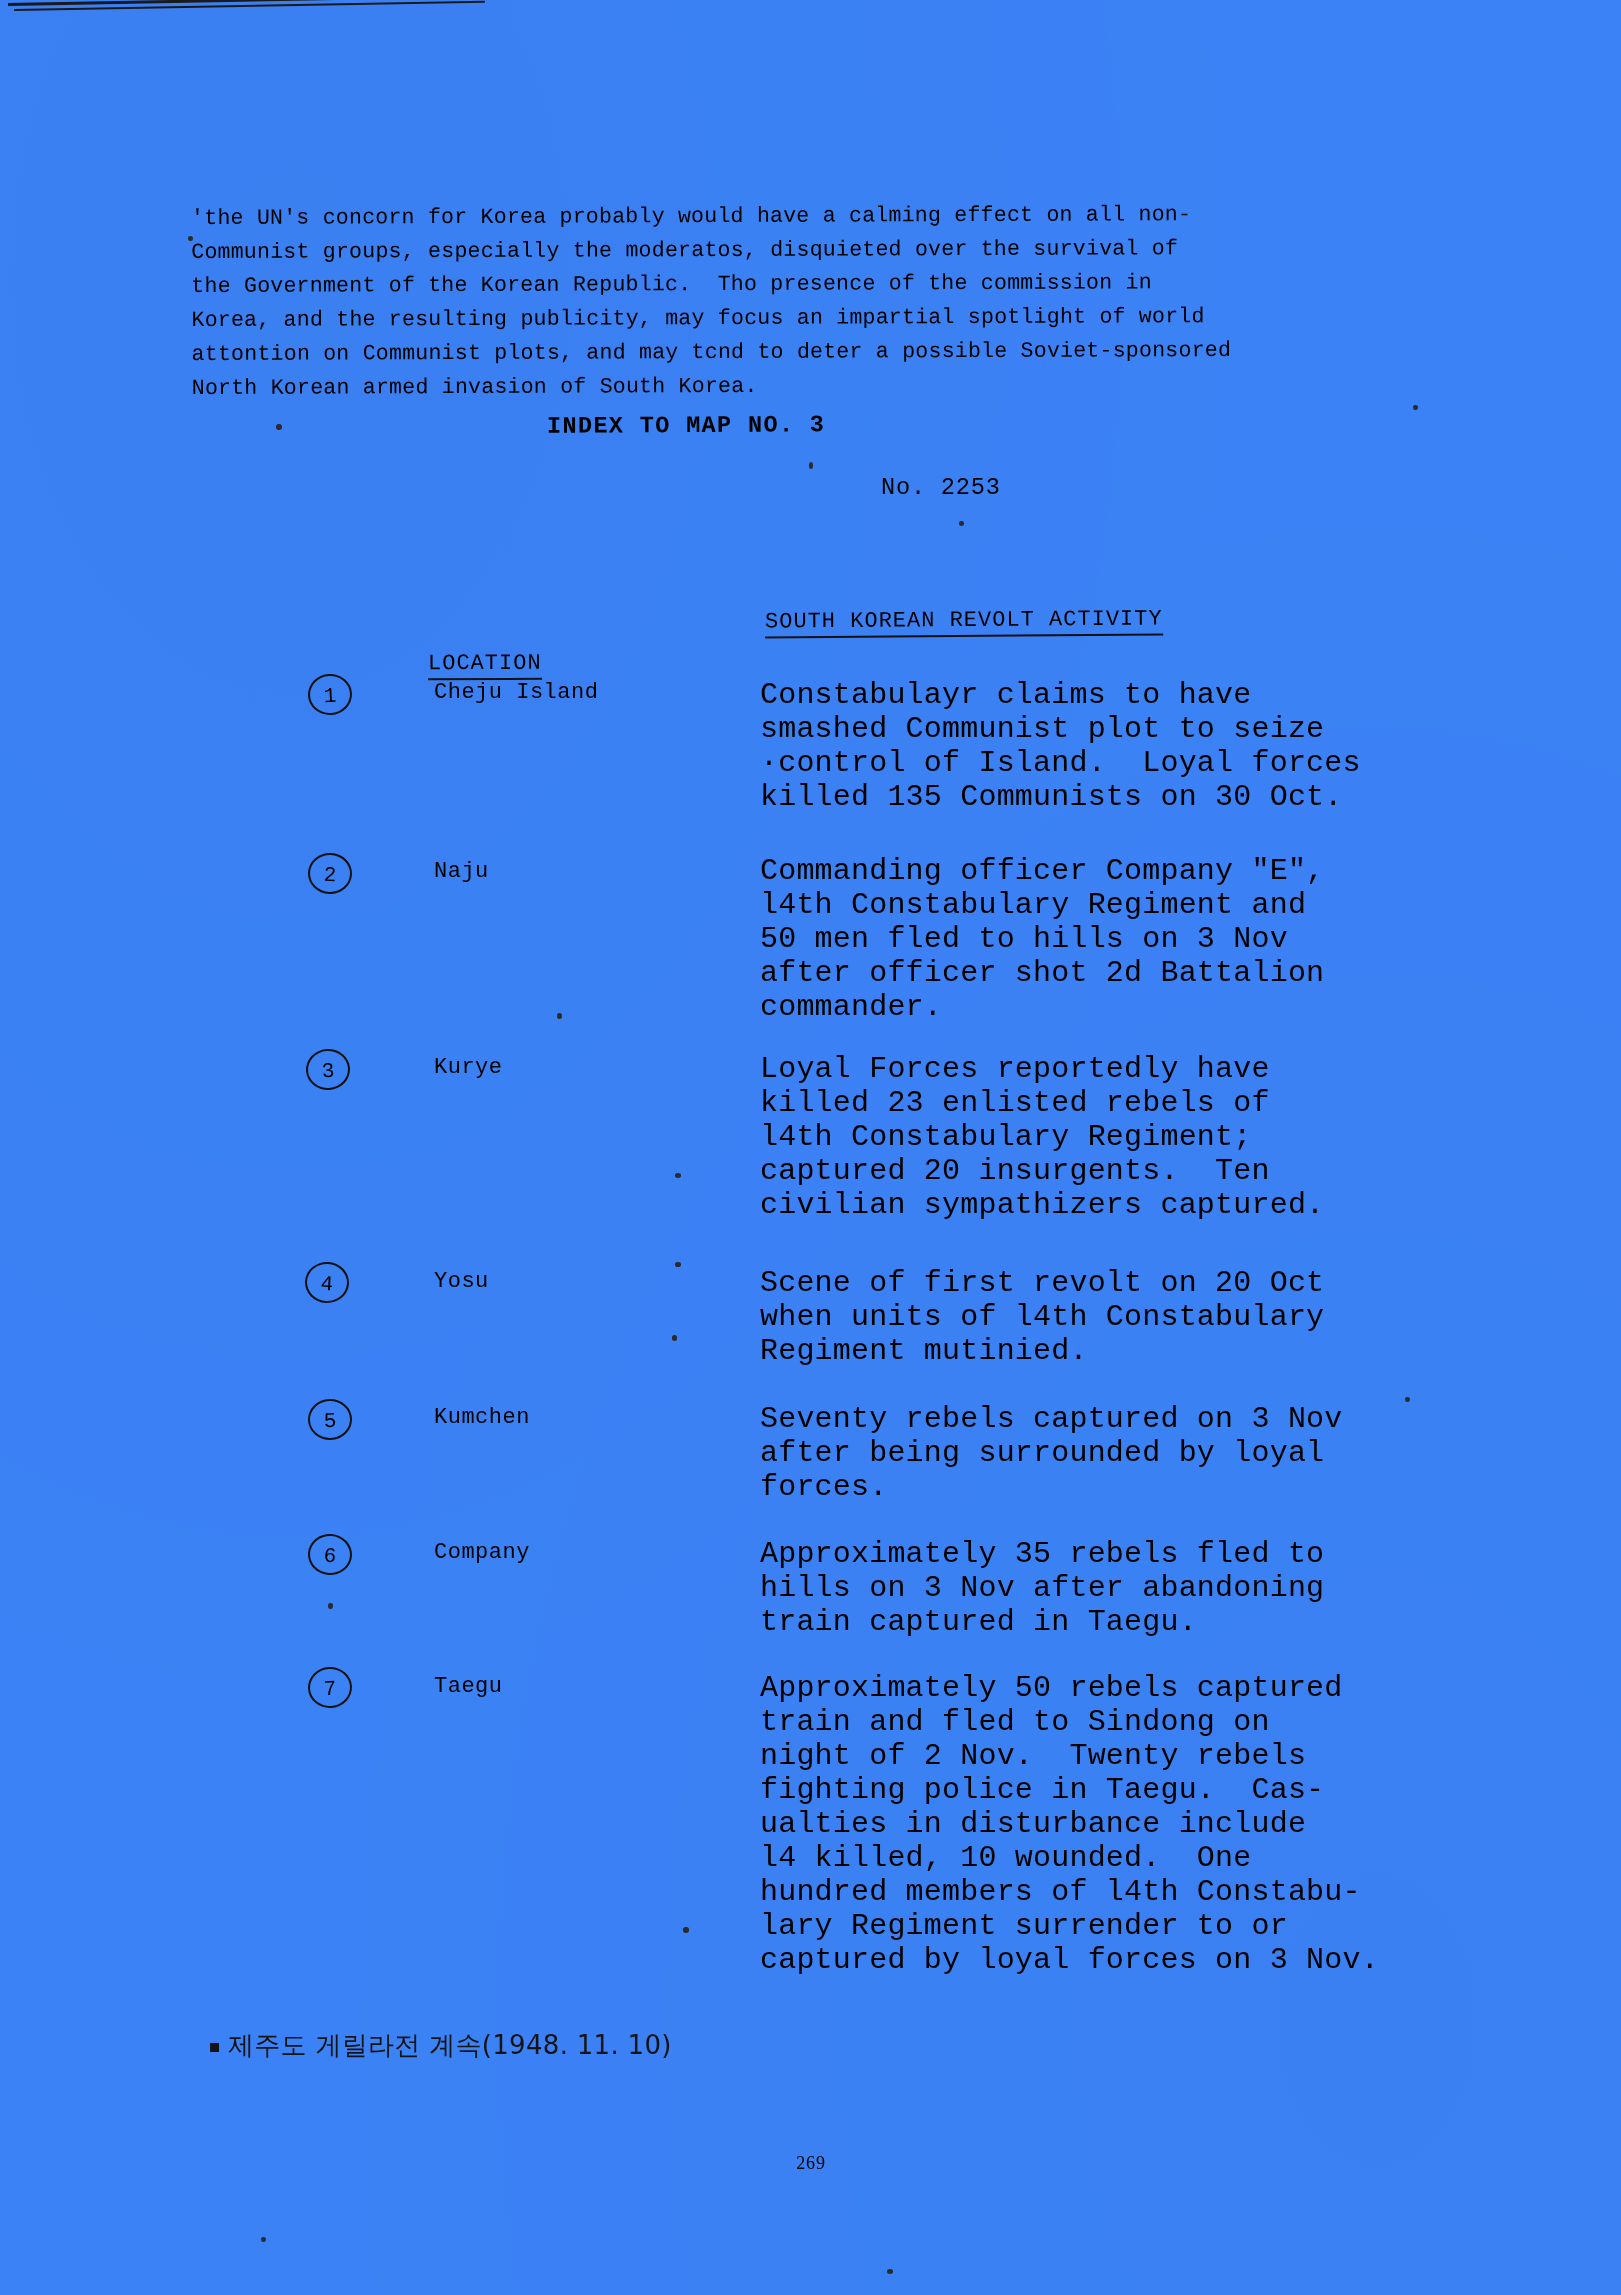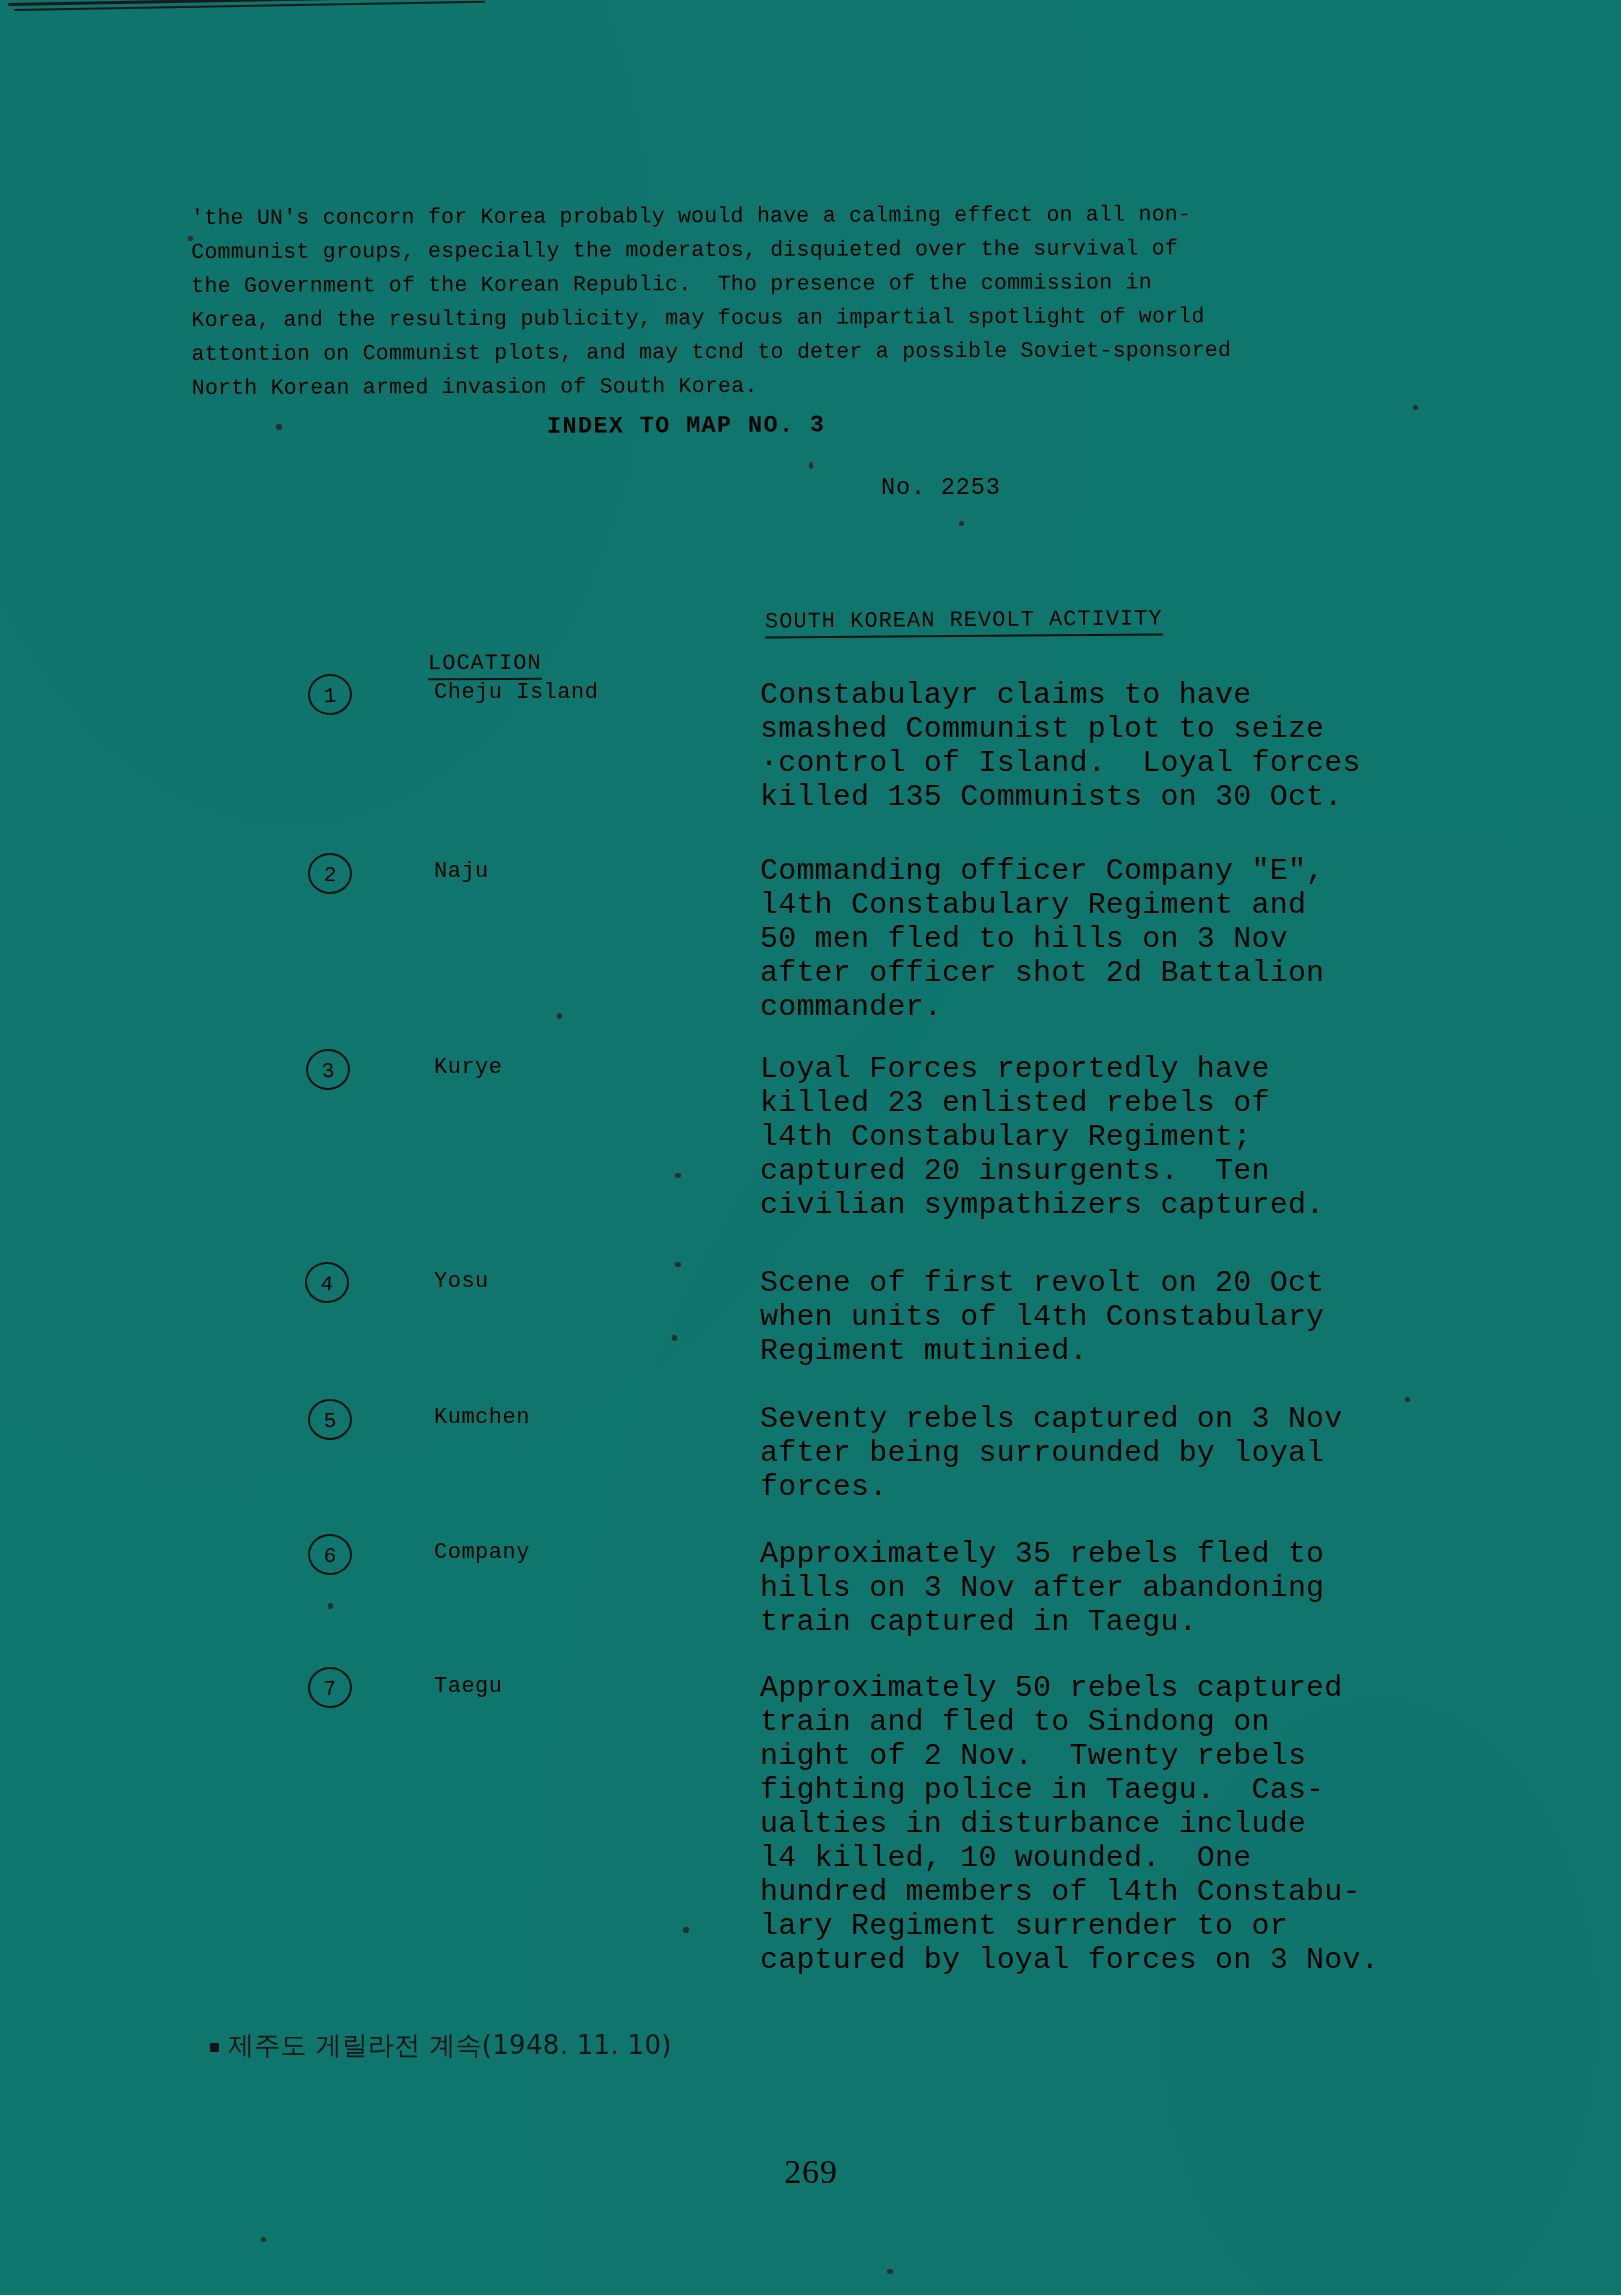--- a/index.html
+++ b/index.html
@@ -9,21 +9,21 @@
   }
   body {
     font-family: "Liberation Mono", "DejaVu Sans Mono", monospace;
     color: #000000;
   }
 
   .page {
     position: relative;
     width: 1622px;
     height: 2295px;
-    background: #0f766e;
+    background: #3b82f6;
     overflow: hidden;
   }
 
   
   .paper-tone {
     position: absolute;
     inset: 0;
     background:
       radial-gradient(ellipse at 18% 12%, rgba(0,0,0,0.018), rgba(0,0,0,0) 55%),
       radial-gradient(ellipse at 85% 88%, rgba(0,0,0,0.015), rgba(0,0,0,0) 60%);
@@ -154,21 +154,21 @@
     height: 8.6px;
     background: #141414;
   }
 
   .page-number {
     position: absolute;
     left: 0;
     top: 2153px;
     width: 1622px;
     text-align: center;
-    font-size: 34px;
+    font-size: 18px;
     font-family: "Liberation Serif", serif;
     letter-spacing: 0.8px;
   }
 </style>
 </head>
 <body>
 
 <div class="page">
 
   <div class="paper-tone"></div>

